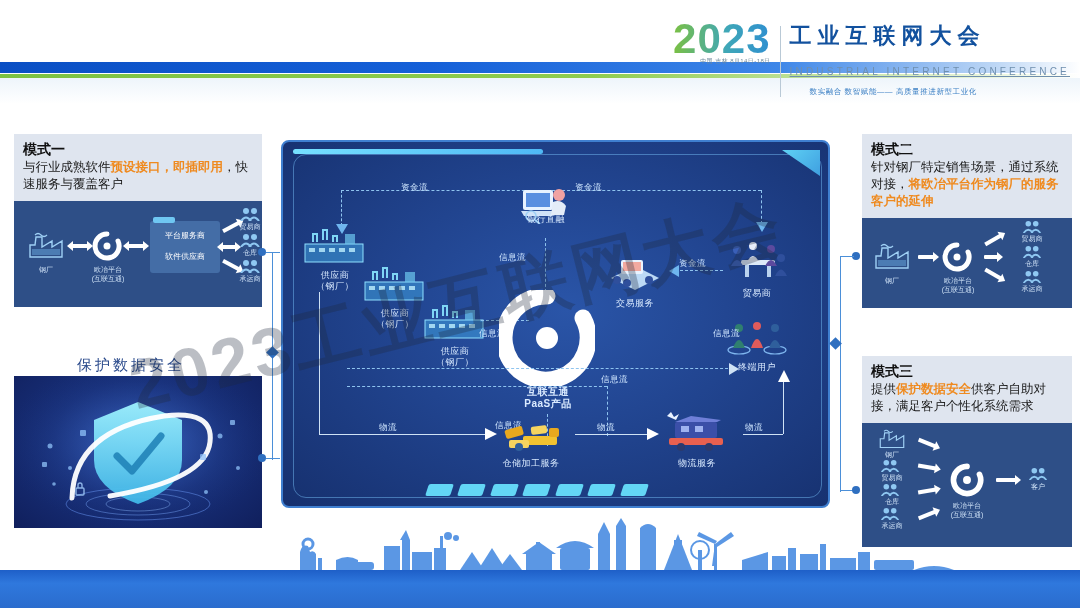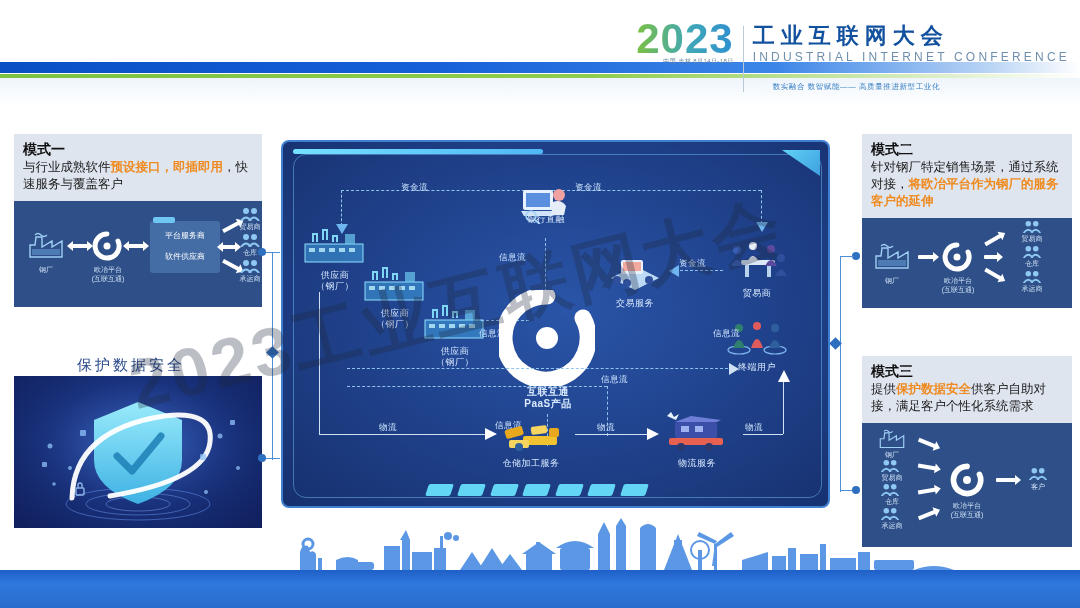--- a/index.html
+++ b/index.html
@@ -37,22 +37,22 @@
     background: linear-gradient(90deg,#7bc043 0%,#3fa7b8 55%,#2f8fd0 100%);
     -webkit-background-clip: text; background-clip: text; color: transparent;
   }
   .logo-date { font-size: 6px; color: #6f8a9c; letter-spacing: .4px; margin-top: 3px; white-space: nowrap; }
   .logo-divider { width: 1px; background: #b9c9d6; align-self: stretch; margin-top: 2px; }
   .logo-right { padding-left: 9px; }
   .logo-cn {
     font-size: 22px; font-weight: bold; color: #12519e;
     letter-spacing: 6px; line-height: 24px; white-space: nowrap;
   }
-  .logo-en { font-size: 12px; color: #6f8fae; letter-spacing: 3.2px; margin-top: 2px; white-space: nowrap; }
-  .logo-sub { font-size: 7.5px; color: #3a7fc4; letter-spacing: .6px; margin-top: 18px; white-space: nowrap; padding-left: 20px; }
+  .logo-en { font-size: 10px; color: #6f8fae; letter-spacing: 3.2px; margin-top: 18px; white-space: nowrap; text-decoration: underline; }
+  .logo-sub { font-size: 7.5px; color: #3a7fc4; letter-spacing: .6px; margin-top: 10px; white-space: nowrap; padding-left: 20px; }
 
   
   .card { position: absolute; margin-top: 16px; }
   .card-head {
     background: #dfe5ef; padding: 7px 9px 8px 9px;
     color: #1a1a1a; font-size: 12.5px; line-height: 17px;
   }
   .card-head .ttl { display:block; font-weight: bold; font-size: 14px; color:#111; margin-bottom: 1px; }
   .hl { color: #ef8a1f; font-weight: bold; }
   .card-body {

